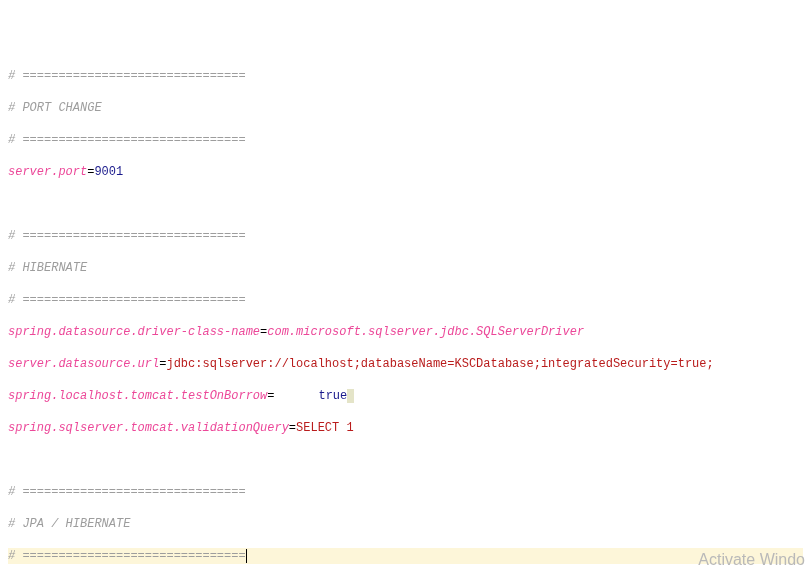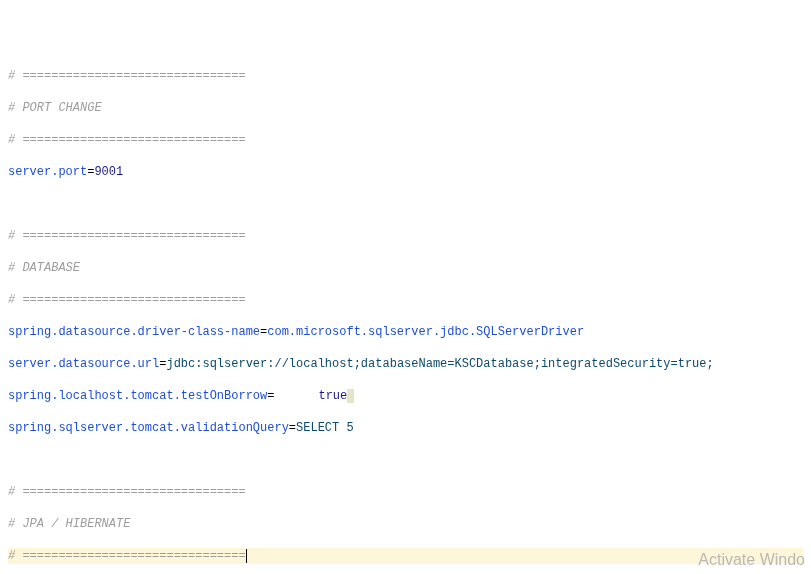--- a/index.html
+++ b/index.html
@@ -9,23 +9,23 @@
     font-size: 12px;
     line-height: 16px;
     background: #fff;
     color: #000;
     white-space: pre;
     overflow: hidden;
     position: relative;
   }
   .line { display: block; }
   .comment { color: #9d9d9d; font-style: italic; }
-  .key { color: #1d4ed8; }
+  .key { color: #ec4899; font-style: italic; }
   .eq { color: #000; }
-  .str { color: #0c4a6e; }
+  .str { color: #b91c1c; }
   .num { color: #1a1a8c; text-align: center; }
   .bool { color: #1a1a8c; margin-left: 44px; }
   .highlight-line { background: #fdf6d9; }
   .highlight-sel { background: #e4e4c8; }
   .cursor { border-right: 1px solid #000; }
   .watermark {
     position: fixed;
     right: 6px;
     bottom: 6px;
     color: #b9b9b9;
@@ -39,26 +39,26 @@
 <body>
 
 
 
 <span class="line"><span class="comment"># ===============================</span></span>
 <span class="line"><span class="comment"># PORT CHANGE</span></span>
 <span class="line"><span class="comment"># ===============================</span></span>
 <span class="line"><span class="key">server.port</span><span class="eq">=</span><span class="num">9001</span></span>
 <span class="line"> </span>
 <span class="line"><span class="comment"># ===============================</span></span>
-<span class="line"><span class="comment"># DATABASE</span></span>
+<span class="line"><span class="comment"># HIBERNATE</span></span>
 <span class="line"><span class="comment"># ===============================</span></span>
 <span class="line"><span class="key">spring.datasource.driver-class-name</span><span class="eq">=</span><span class="key">com.microsoft.sqlserver.jdbc.SQLServerDriver</span></span>
 <span class="line"><span class="key">server.datasource.url</span><span class="eq">=</span><span class="str">jdbc:sqlserver://localhost;databaseName=KSCDatabase;integratedSecurity=true;</span></span>
 <span class="line"><span class="key">spring.localhost.tomcat.testOnBorrow</span><span class="eq">=</span><span class="bool">true</span><span class="highlight-sel"> </span></span>
-<span class="line"><span class="key">spring.sqlserver.tomcat.validationQuery</span><span class="eq">=</span><span class="str">SELECT 5</span></span>
+<span class="line"><span class="key">spring.sqlserver.tomcat.validationQuery</span><span class="eq">=</span><span class="str">SELECT 1</span></span>
 <span class="line"> </span>
 <span class="line"><span class="comment"># ===============================</span></span>
 <span class="line"><span class="comment"># JPA / HIBERNATE</span></span>
 <span class="line highlight-line"><span class="comment"># ===============================</span><span class="cursor"></span></span>
 
 
 
 
 
 

